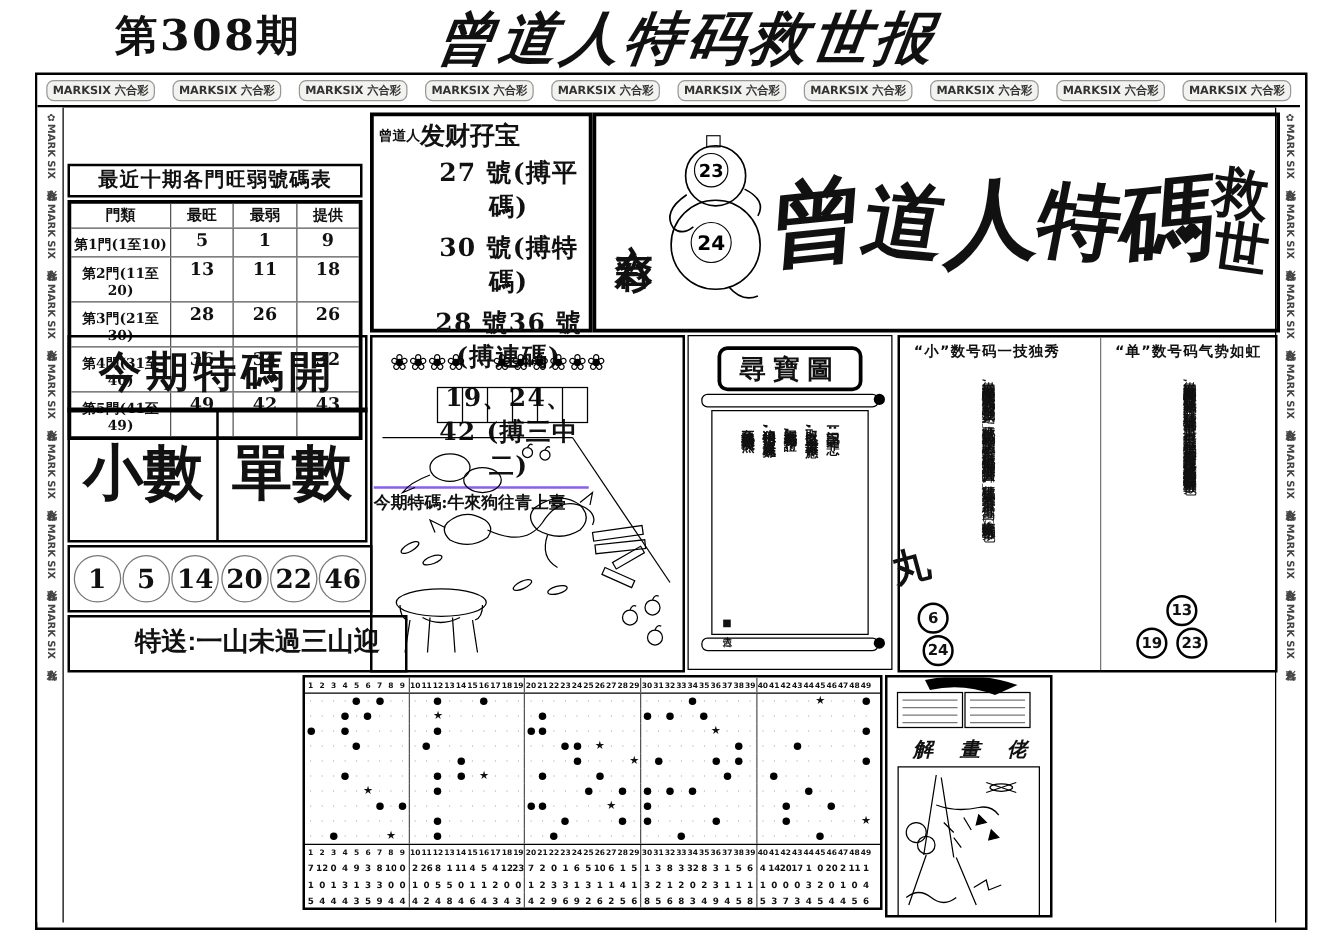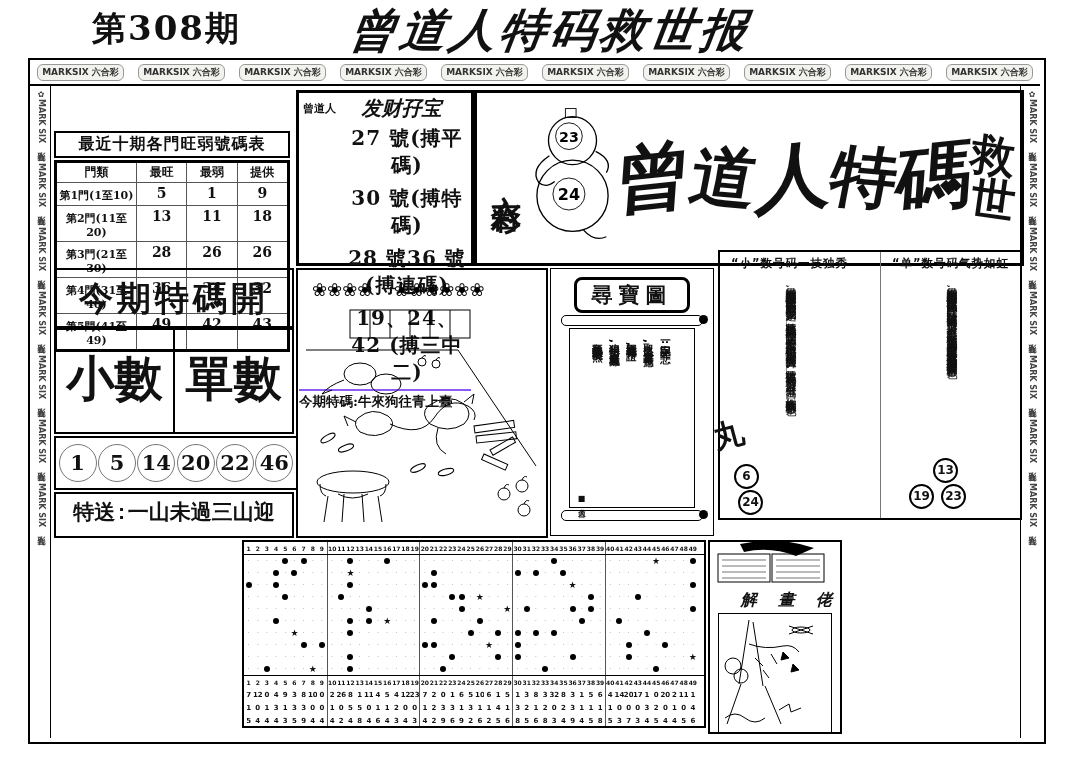--- a/index.html
+++ b/index.html
@@ -29,21 +29,21 @@
   .hcrow{display:flex;border-top:1px solid #555;}
   .hcrow:first-child{border-top:none;}
   .hccell{flex:1;text-align:center;font-size:14px;font-weight:bold;padding:2px 0;
           font-family:"DejaVu Serif",serif;border-left:1px solid #555;}
   .hccell:first-child{flex:1.6;border-left:none;font-size:11px;padding-top:5px;}
   .hchead .hccell{font-size:12px;padding:1px 0;}
   
   .fortune{left:296px;top:90px;width:172px;height:170px;border:3px solid #000;}
   .fhead{display:flex;align-items:center;padding:2px 4px 0 4px;}
   .fbrand{font-size:11px;font-weight:bold;}
-  .ftitle{flex:1;text-align:center;font-size:20px;font-weight:900;font-style:italic;font-family:"DejaVu Serif",serif;}
+  .ftitle{flex:1;font-size:20px;font-weight:900;font-family:"DejaVu Serif",serif;}
   .fline{text-align:center;font-size:20px;font-weight:900;font-family:"DejaVu Serif",serif;
          padding:3px 0;letter-spacing:1px;margin-left:44px;}
   .fbottom{border-top:2px solid #8b5cf6;text-align:left;font-size:13.5px;font-weight:900;
            padding:2px 0;font-family:"DejaVu Serif",serif;}
   
   .banner{left:474px;top:90px;width:544px;height:170px;border:3px solid #000;display:flex;align-items:center;}
   .lhc{writing-mode:vertical-rl;font-size:30px;font-weight:900;font-family:"DejaVu Serif",serif;
        margin:0 2px 0 8px;letter-spacing:4px;}
   .callig{flex:1;display:flex;align-items:center;justify-content:space-around;padding-right:6px;}
   .callig .bigch{font-size:74px;font-weight:900;font-family:"DejaVu Serif",serif;transform:skewX(-10deg) rotate(-6deg);}
@@ -54,35 +54,35 @@
   .ptitle{left:54px;top:268px;width:236px;height:58px;border:2px solid #000;text-align:center;
           font-size:34px;font-weight:900;font-family:"DejaVu Serif",serif;line-height:56px;letter-spacing:4px;}
   .pduo{left:54px;top:326px;width:236px;height:104px;border:2px solid #000;display:flex;}
   .pduo div{flex:1;text-align:center;font-size:48px;font-weight:900;font-family:"DejaVu Serif",serif;line-height:100px;}
   .pduo div:first-child{border-right:2px solid #000;}
   .pcircles{left:54px;top:436px;width:236px;height:50px;border:2px solid #000;display:flex;
             align-items:center;justify-content:space-around;padding:0 2px;}
   .pcircle{width:36px;height:36px;border:1px solid #777;border-radius:50%;text-align:center;
            line-height:36px;font-size:21px;font-weight:bold;font-family:"DejaVu Serif",serif;}
   .pspecial{left:54px;top:492px;width:236px;height:42px;border:2px solid #000;text-align:center;
-            font-size:21px;font-weight:900;font-family:Liberation Mono, monospace;line-height:40px;}
+            font-size:21px;font-weight:900;font-family:Liberation Sans, sans-serif;line-height:40px;padding-left:32px;}
   
   .picture{left:296px;top:268px;width:248px;height:266px;border:2px solid #000;}
   
   .treasure{left:550px;top:268px;width:162px;height:266px;border:1px solid #000;}
   .plaque{margin:8px auto 2px auto;width:110px;border:3px solid #000;border-radius:8px;text-align:center;
           font-size:21px;font-weight:900;font-family:"DejaVu Serif",serif;letter-spacing:6px;padding:1px 0;}
   .roller{width:140px;height:9px;border:1px solid #000;border-radius:5px;margin:2px auto;position:relative;}
   .roller .knob{position:absolute;right:-6px;top:-1px;width:9px;height:9px;background:#000;border-radius:50%;}
   .scrollbody{width:126px;height:180px;border:1px solid #000;margin:0 auto;position:relative;padding:6px 4px;
               box-sizing:border-box;display:flex;flex-direction:row-reverse;justify-content:center;gap:3px;}
   .tcol{writing-mode:vertical-rl;font-size:10.5px;font-weight:bold;letter-spacing:1px;height:150px;}
   .tsig{position:absolute;left:5px;bottom:4px;writing-mode:vertical-rl;font-size:8px;}
   
-  .analysis{left:718px;top:250px;width:300px;height:266px;border:2px solid #000;display:flex;}
+  .analysis{left:718px;top:268px;width:300px;height:266px;border:2px solid #000;display:flex;}
   .ahalf{flex:1;position:relative;padding:4px 4px 0 4px;}
   .ahalf+.ahalf{border-left:1px solid #777;margin-left:21px;}
   .ahead{text-align:center;font-size:11.5px;font-weight:bold;letter-spacing:1px;white-space:nowrap;}
   .atext{writing-mode:vertical-rl;font-size:11px;line-height:1.35;height:196px;margin:8px auto 0 auto;
          letter-spacing:0.5px;}
   .acircle{position:absolute;width:21px;height:21px;border:2px solid #000;border-radius:50%;
            text-align:center;line-height:20px;font-size:12px;font-weight:bold;background:#fff;}
   .amark{position:absolute;left:-6px;bottom:62px;font-size:30px;font-weight:900;
          font-family:"DejaVu Serif",serif;transform:rotate(-15deg);}
   
@@ -93,21 +93,21 @@
   .gsep{border-right:1px solid #555;}
   .gnum{font-size:6px;font-weight:bold;}
   .hdr{border-bottom:1px solid #000;}
   .ftr{border-top:1px solid #000;}
   .snum{font-size:7px;font-weight:bold;}
   .dot{width:6px;height:6px;background:#000;border-radius:50%;}
   .star{font-size:9px;line-height:9px;}
   .empt{color:#999;font-size:7px;line-height:7px;}
   
   .explainer{left:708px;top:540px;width:130px;height:190px;border:2px solid #000;}
-  .exlabel{text-align:right;font-size:16px;font-weight:900;font-family:"DejaVu Serif",serif;
+  .exlabel{text-align:center;font-size:16px;font-weight:900;font-family:"DejaVu Serif",serif;
            letter-spacing:8px;font-style:italic;padding-left:10px;}
   .explant{width:112px;height:118px;border:1px solid #000;margin:2px auto;}
 </style>
 </head>
 <body>
 
 <div class="abs issue">第308期</div>
 <div class="abs masttitle">曾道人特码救世报</div>
 
 <div class="abs frame"></div>

